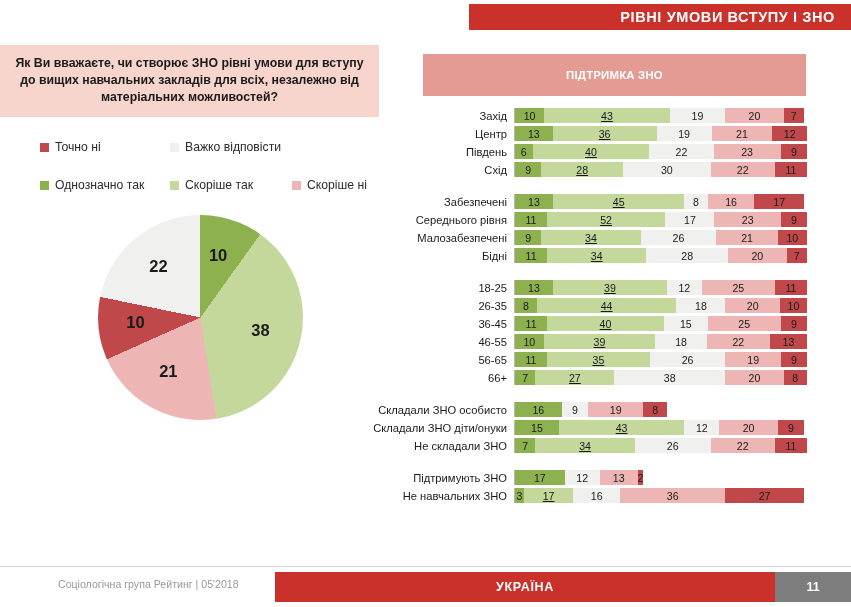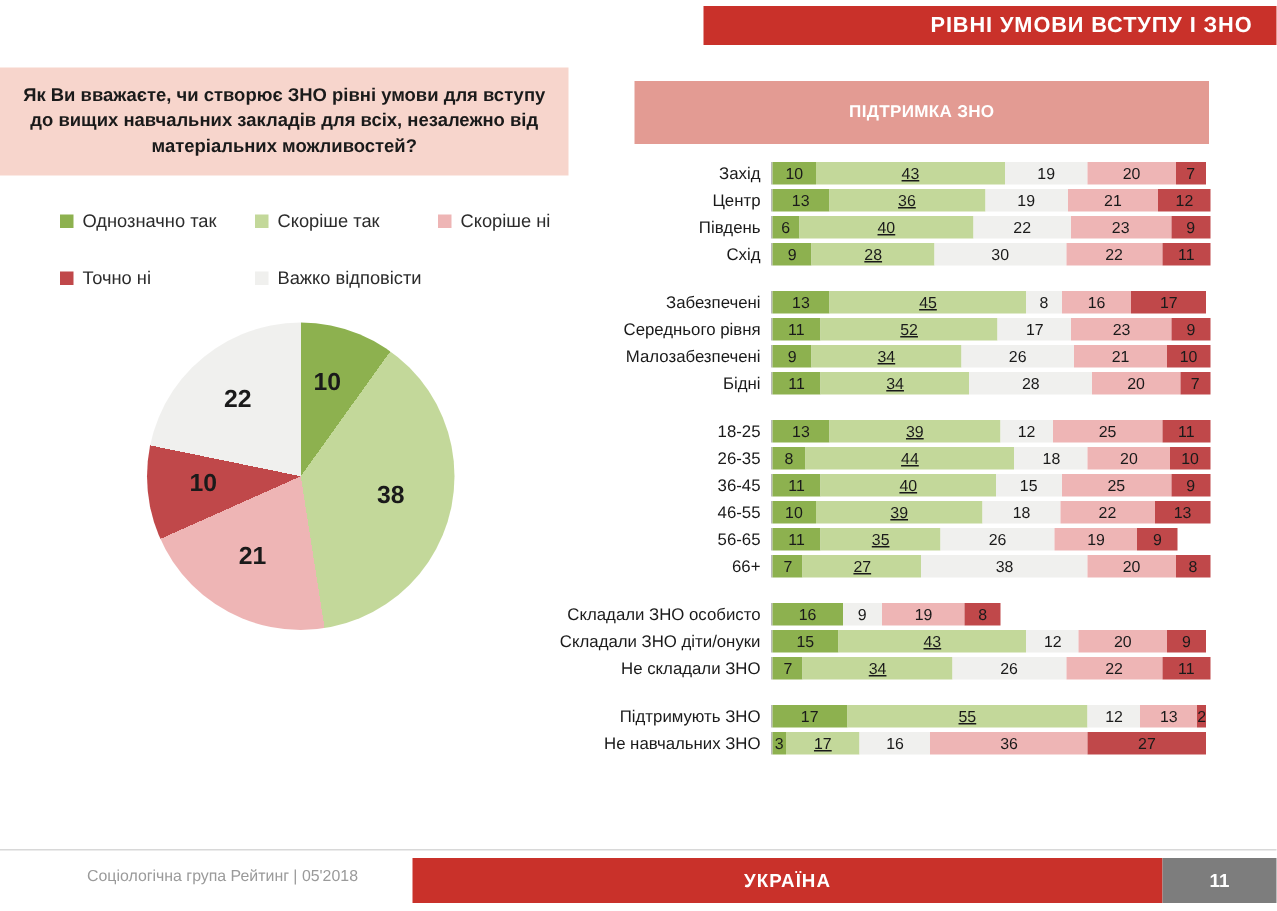--- a/index.html
+++ b/index.html
@@ -112,40 +112,40 @@
   <div id="header-title">РІВНІ УМОВИ ВСТУПУ І ЗНО</div>
 </div>
 
 <div id="left-panel">
   <div id="question-text">Як Ви вважаєте, чи створює ЗНО рівні умови для вступу до вищих навчальних закладів для всіх, незалежно від матеріальних можливостей?</div>
 </div>
 
 <div id="legend">
   <div class="legend-row">
     <div class="legend-item" style="width:130px;">
+      <span class="legend-swatch" style="background:#c0484a"></span>
+      <span class="legend-label">Точно ні</span>
+    </div>
+    <div class="legend-item">
+      <span class="legend-swatch" style="background:#f0f0ee"></span>
+      <span class="legend-label">Важко відповісти</span>
+    </div>
+  </div>
+  <div class="legend-row">
+    <div class="legend-item" style="width:130px;">
       <span class="legend-swatch" style="background:#8db14f"></span>
       <span class="legend-label">Однозначно так</span>
     </div>
     <div class="legend-item" style="width:122px;">
       <span class="legend-swatch" style="background:#c3d89a"></span>
       <span class="legend-label">Скоріше  так</span>
     </div>
     <div class="legend-item">
       <span class="legend-swatch" style="background:#eeb5b5"></span>
       <span class="legend-label">Скоріше  ні</span>
-    </div>
-  </div>
-  <div class="legend-row">
-    <div class="legend-item" style="width:130px;">
-      <span class="legend-swatch" style="background:#c0484a"></span>
-      <span class="legend-label">Точно ні</span>
-    </div>
-    <div class="legend-item">
-      <span class="legend-swatch" style="background:#f0f0ee"></span>
-      <span class="legend-label">Важко відповісти</span>
     </div>
   </div>
 </div>
 
 <div id="pie-wrap">
   <div id="pie" style="background: conic-gradient(rgb(141, 177, 79) 0deg, rgb(141, 177, 79) 35.6436deg, rgb(195, 216, 154) 35.6436deg, rgb(195, 216, 154) 171.089deg, rgb(238, 181, 181) 171.089deg, rgb(238, 181, 181) 245.941deg, rgb(192, 72, 74) 245.941deg, rgb(192, 72, 74) 281.584deg, rgb(240, 240, 238) 281.584deg, rgb(240, 240, 238) 360deg);"></div>
 <div class="pie-label" style="left: 110.95px; top: 30.9996px;">10</div>
     <div class="pie-label" style="left: 153.329px; top: 106.191px;">38</div>
     <div class="pie-label" style="left: 61.1621px; top: 147.341px;">21</div>
     <div class="pie-label" style="left: 28.3262px; top: 98.4048px;">10</div>
@@ -403,21 +403,21 @@
             <span>13</span>
           </div>
         </div>
       </div>
       <div class="brow">
         <div class="blabel">56-65</div>
         <div class="btrack">
           <div class="seg s-dark-green" style="width: 32.12px;">
             <span>11</span>
           </div>
-          <div class="seg s-light-green" style="width: 80px; text-align: center;">
+          <div class="seg s-light-green" style="width: 103px; text-align: center;">
             <span>35</span>
           </div>
           <div class="seg s-hard" style="width: 75.92px;">
             <span>26</span>
           </div>
           <div class="seg s-pink" style="width: 55.48px;">
             <span>19</span>
           </div>
           <div class="seg s-red" style="width: 26.28px;">
             <span>9</span>
@@ -505,23 +505,20 @@
         </div>
       </div>
     </div>
     <div class="grp-gap"></div>
     <div class="grp">
       <div class="brow">
         <div class="blabel">Підтримують ЗНО</div>
         <div class="btrack">
           <div class="seg s-dark-green" style="width: 49.64px;">
             <span>17</span>
-          </div>
-          <div class="seg s-light-green" style="width: 160.6px;">
-            <span>55</span>
           </div>
           <div class="seg s-hard" style="width: 35.04px;">
             <span>12</span>
           </div>
           <div class="seg s-pink" style="width: 37.96px;">
             <span>13</span>
           </div>
           <div class="seg s-red" style="width: 5.84px;">
             <span>2</span>
           </div>

